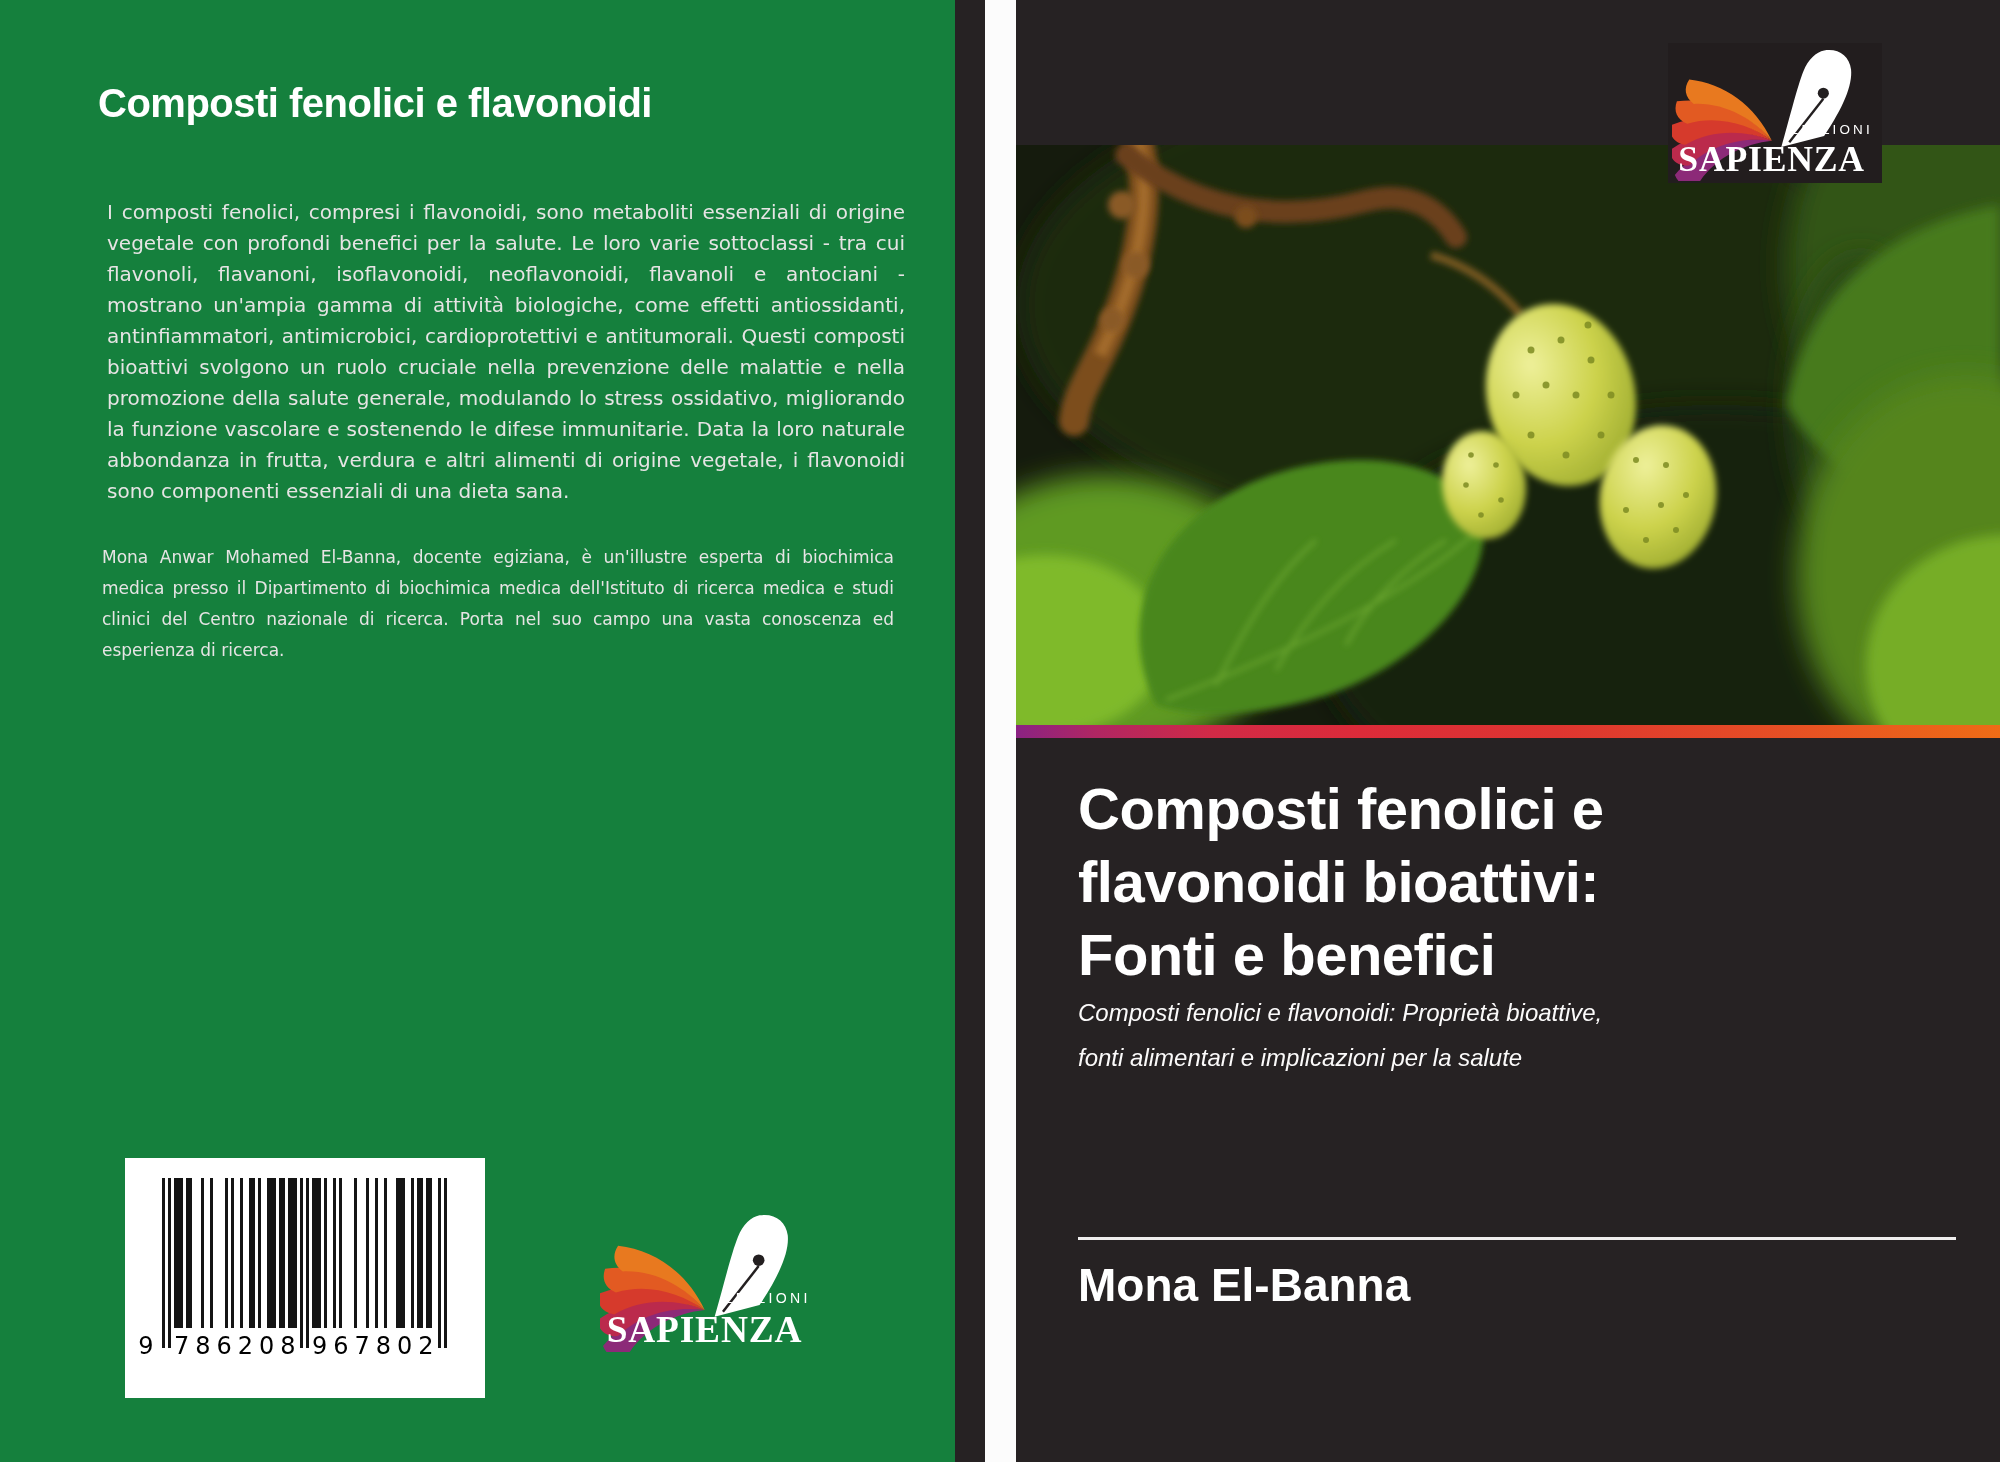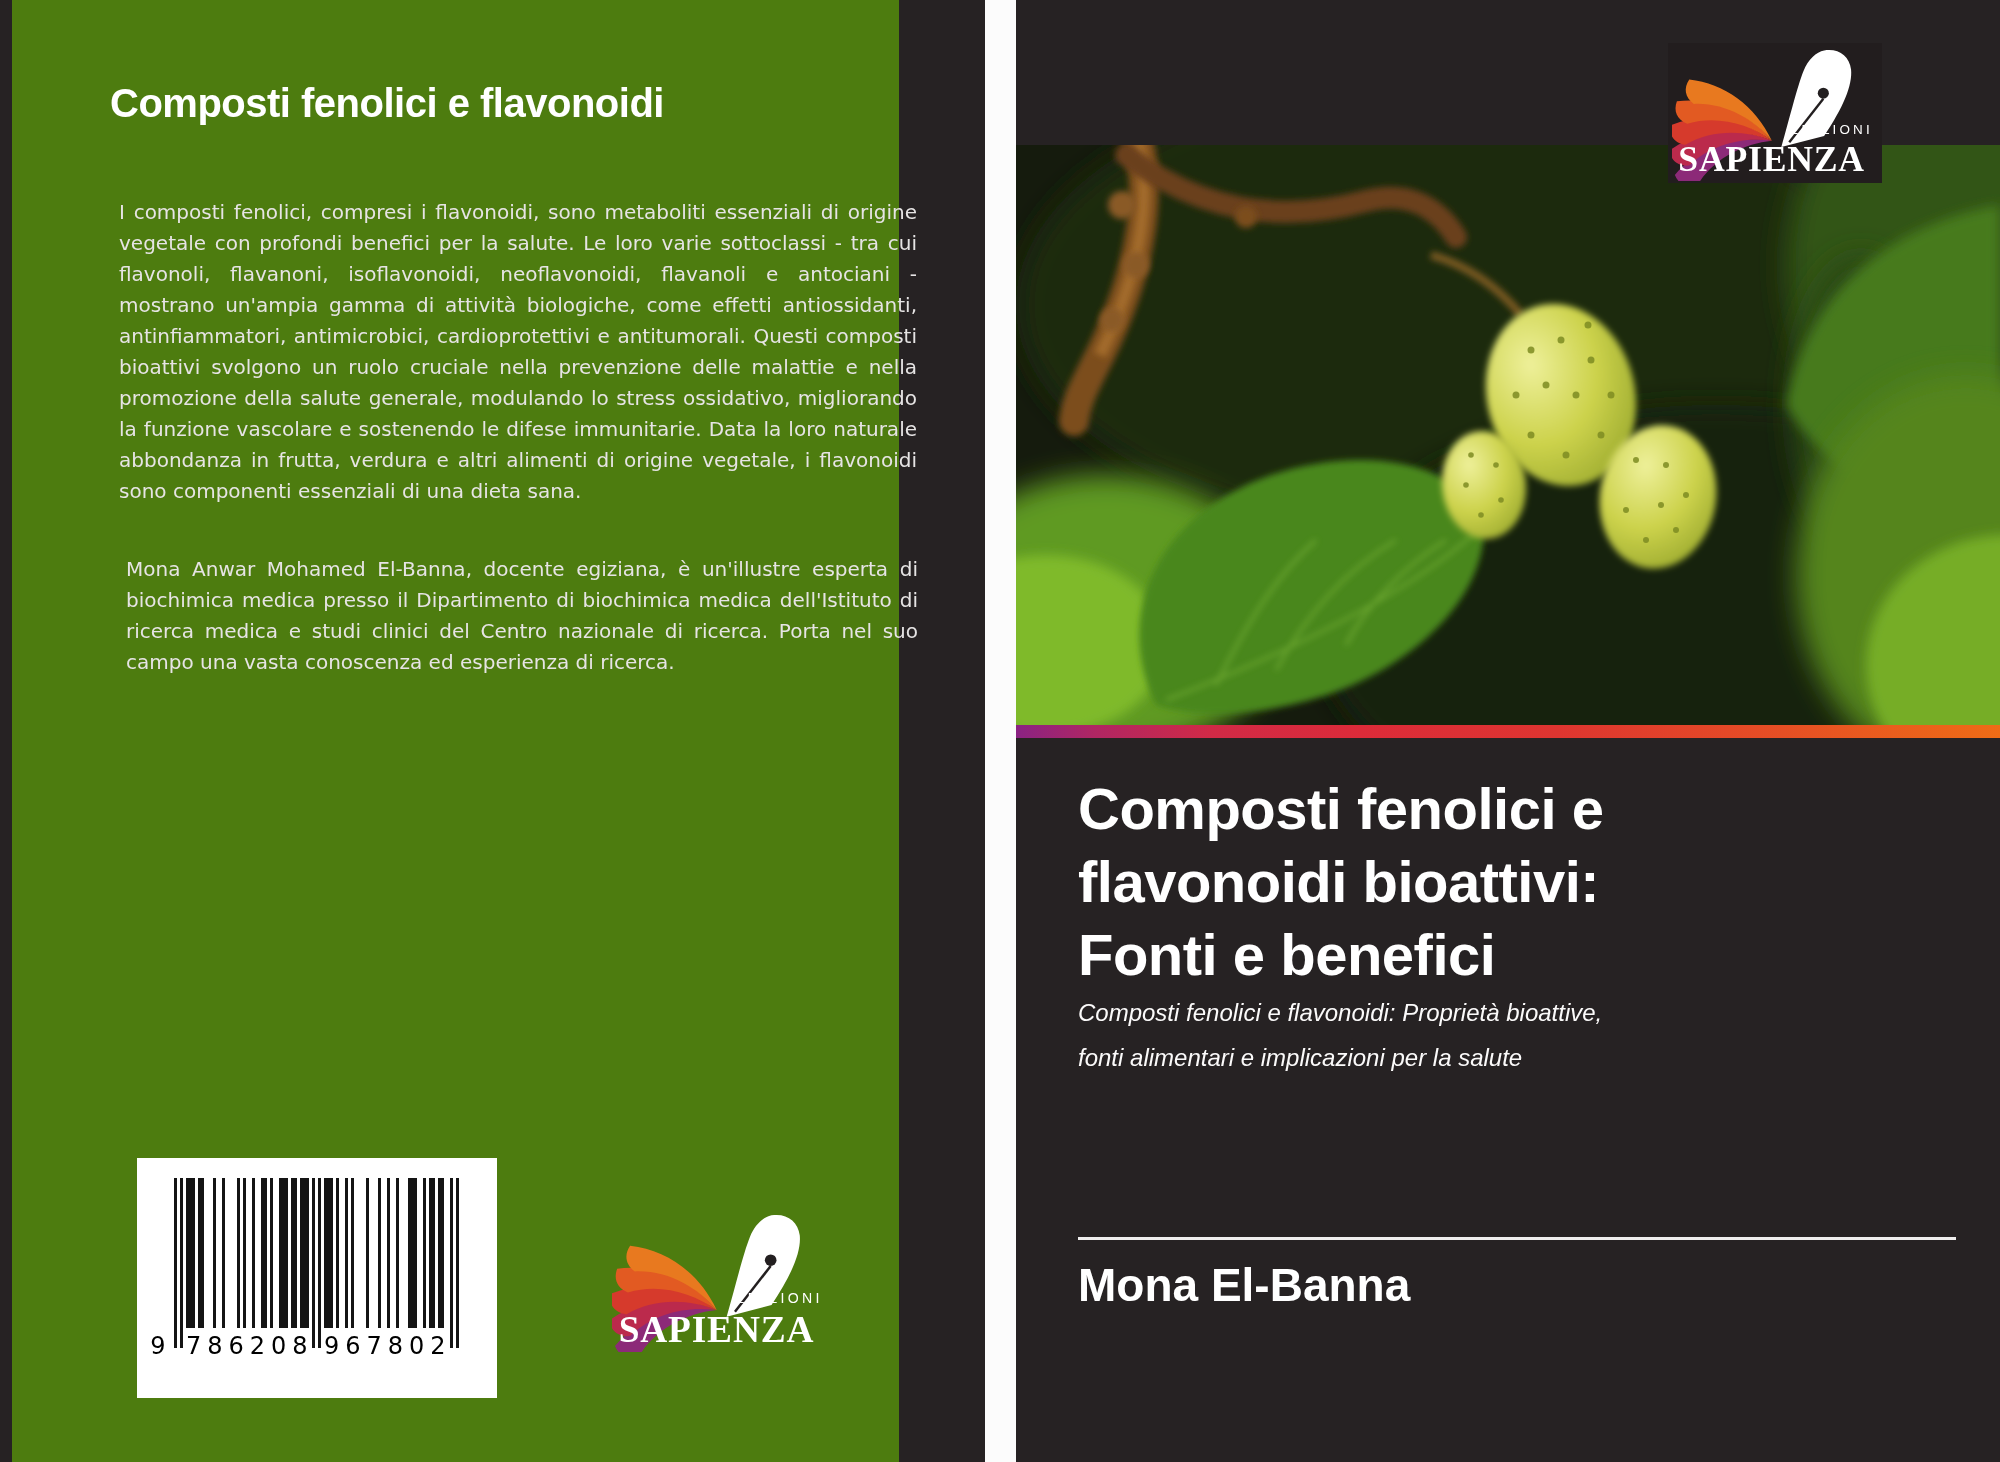--- a/index.html
+++ b/index.html
@@ -1,30 +1,30 @@
 <!DOCTYPE html>
 <html><head>
 <meta charset="utf-8">
 <style>
   html,body{margin:0;padding:0;background:#444;}
   .book{position:relative;width:2000px;height:1462px;background:#262223;overflow:hidden;
         font-family:"Liberation Sans",sans-serif;}
   
-  .back-panel{position:absolute;left:12px;top:0;width:887px;height:1462px;background:#4d7c0f;}
+  .back-panel{position:absolute;left:0;top:0;width:955px;height:1462px;background:#15803d;}
   .spine{position:absolute;left:985px;top:0;width:31px;height:1462px;background:#fcfcfc;}
   .front-panel{position:absolute;left:1016px;top:0;width:984px;height:1462px;background:#262223;}
   
   .bc-title{position:absolute;left:98px;top:80px;margin:0;font-size:40px;line-height:47px;
             font-weight:bold;color:#ffffff;letter-spacing:-0.5px;}
   .bc-title span{display:block;}
   .bc-desc{position:absolute;left:98px;top:188px;width:798px;margin:9px;
            font-family:"DejaVu Sans",sans-serif;font-size:20px;line-height:31px;
            color:#e6e4e4;text-align:justify;}
-  .bc-bio{position:absolute;left:102px;top:542px;width:792px;margin:12px;
-          font-family:"DejaVu Sans",sans-serif;font-size:20px;line-height:31px;
+  .bc-bio{position:absolute;left:102px;top:542px;width:792px;margin:0;
+          font-family:"DejaVu Sans",sans-serif;font-size:17px;line-height:31px;
           color:#e6e4e4;text-align:justify;}
   
   .barcode{position:absolute;left:125px;top:1158px;width:360px;height:240px;background:#ffffff;}
   .barcode svg{position:absolute;left:37px;top:20px;}
   .barcode svg rect{fill:#141414;}
   .bc-d{position:absolute;top:174px;font-family:"DejaVu Sans",sans-serif;font-size:24px;
         color:#000;text-align:center;letter-spacing:6px;}
   .bc-d9{left:4px;width:34px;letter-spacing:0;}
   .bc-g1{left:49px;width:123px;}
   .bc-g2{left:187px;width:126px;}

